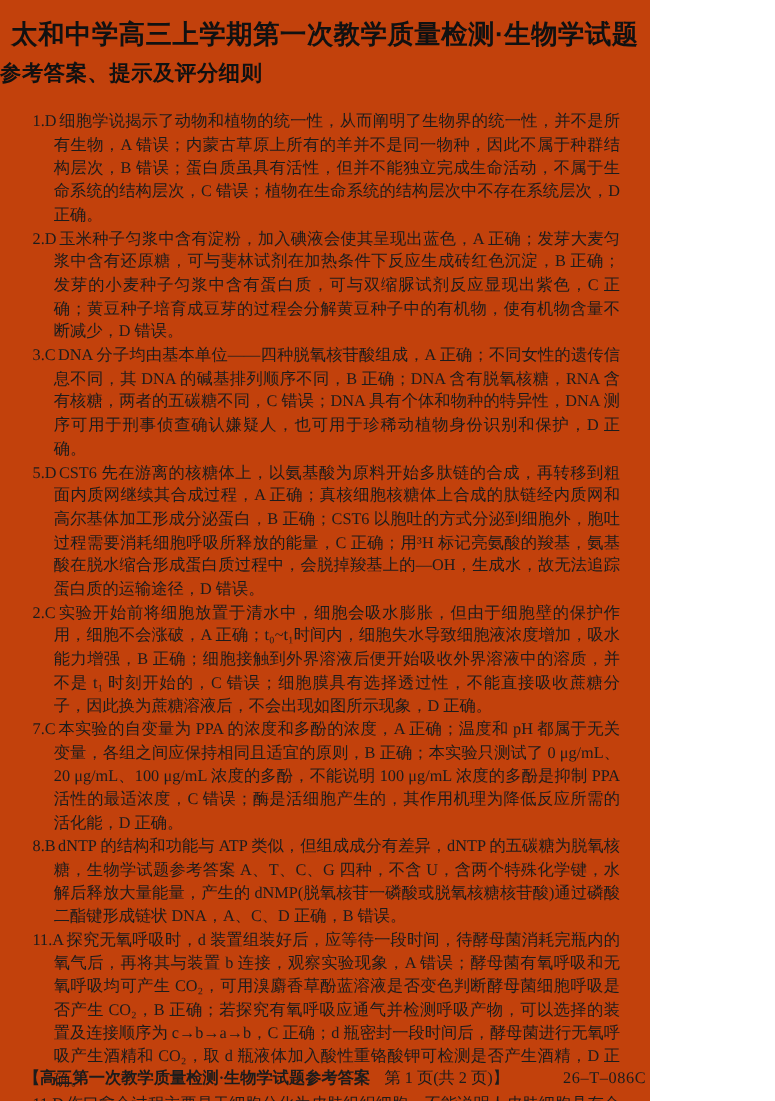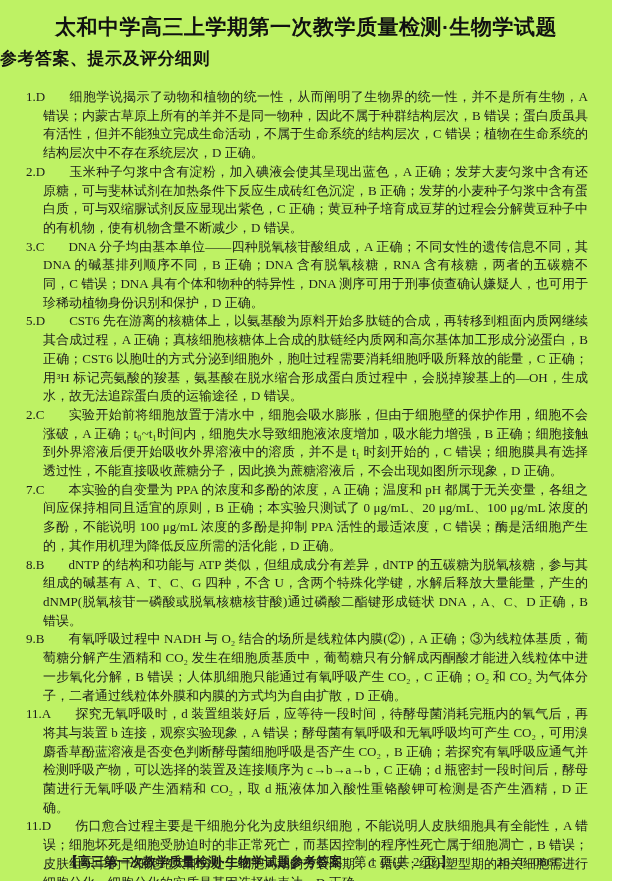--- a/index.html
+++ b/index.html
@@ -2,23 +2,23 @@
 <html><head>
 <meta charset="utf-8">
 <style>
   html, body {
     margin: 0;
     padding: 0;
     background: #ffffff;
   }
   .page {
     position: relative;
-    width: 612px;
+    width: 520px;
     height: 881px;
-    background: #bef264;
+    background: #c2410c;
     overflow: hidden;
     box-sizing: border-box;
     color: #1b1b1b;
   }
   .doc-title {
     margin: 0;
     padding-top: 13px;
     text-align: center;
     font-family: "Liberation Sans", "DejaVu Sans", sans-serif;
     font-weight: 700;
@@ -42,21 +42,21 @@
     font-size: 13px;
     line-height: 18.7px;
     text-align: justify;
     color: #1c1c1c;
   }
   .answer-item {
     padding-left: 17px;
     text-indent: -17px;
   }
   .answer-num {
-    margin-right: 24px;
+    margin-right: 2px;
     white-space: nowrap;
   }
   .page-footer {
     position: absolute;
     left: 16px;
     right: 0;
     bottom: 10px;
     text-align: center;
     font-family: "Liberation Serif", "DejaVu Serif", serif;
     font-size: 13px;
@@ -96,24 +96,21 @@
       <div class="answer-item">
       <span class="answer-num">5.D</span><span>CST6 先在游离的核糖体上，以氨基酸为原料开始多肽链的合成，再转移到粗面内质网继续其合成过程，A 正确；真核细胞核糖体上合成的肽链经内质网和高尔基体加工形成分泌蛋白，B 正确；CST6 以胞吐的方式分泌到细胞外，胞吐过程需要消耗细胞呼吸所释放的能量，C 正确；用³H 标记亮氨酸的羧基，氨基酸在脱水缩合形成蛋白质过程中，会脱掉羧基上的—OH，生成水，故无法追踪蛋白质的运输途径，D 错误。</span>
     </div>
       <div class="answer-item">
       <span class="answer-num">2.C</span><span>实验开始前将细胞放置于清水中，细胞会吸水膨胀，但由于细胞壁的保护作用，细胞不会涨破，A 正确；t₀~t₁时间内，细胞失水导致细胞液浓度增加，吸水能力增强，B 正确；细胞接触到外界溶液后便开始吸收外界溶液中的溶质，并不是 t₁ 时刻开始的，C 错误；细胞膜具有选择透过性，不能直接吸收蔗糖分子，因此换为蔗糖溶液后，不会出现如图所示现象，D 正确。</span>
     </div>
       <div class="answer-item">
       <span class="answer-num">7.C</span><span>本实验的自变量为 PPA 的浓度和多酚的浓度，A 正确；温度和 pH 都属于无关变量，各组之间应保持相同且适宜的原则，B 正确；本实验只测试了 0 μg/mL、20 μg/mL、100 μg/mL 浓度的多酚，不能说明 100 μg/mL 浓度的多酚是抑制 PPA 活性的最适浓度，C 错误；酶是活细胞产生的，其作用机理为降低反应所需的活化能，D 正确。</span>
     </div>
       <div class="answer-item">
-      <span class="answer-num">8.B</span><span>dNTP 的结构和功能与 ATP 类似，但组成成分有差异，dNTP 的五碳糖为脱氧核糖，参与其组成的碱基有 A、T、C、G 四种，不含 U，含两个特殊化学键，水解后释放大量能量，产生的 dNMP(脱氧核苷一磷酸或脱氧核糖核苷酸)通过磷酸二酯键形成链状 DNA，A、C、D 正确，B 错误。</span>
-    </div>
-      <div class="answer-item">
-      <span class="answer-num">9.B</span><span>有氧呼吸过程中 NADH 与 O₂ 结合的场所是线粒体内膜(②)，A 正确；③为线粒体基质，葡萄糖分解产生酒精和 CO₂ 发生在细胞质基质中，葡萄糖只有分解成丙酮酸才能进入线粒体中进一步氧化分解，B 错误；人体肌细胞只能通过有氧呼吸产生 CO₂，C 正确；O₂ 和 CO₂ 为气体分子，二者通过线粒体外膜和内膜的方式均为自由扩散，D 正确。</span>
+      <span class="answer-num">8.B</span><span>dNTP 的结构和功能与 ATP 类似，但组成成分有差异，dNTP 的五碳糖为脱氧核糖，生物学试题参考答案 A、T、C、G 四种，不含 U，含两个特殊化学键，水解后释放大量能量，产生的 dNMP(脱氧核苷一磷酸或脱氧核糖核苷酸)通过磷酸二酯键形成链状 DNA，A、C、D 正确，B 错误。</span>
     </div>
       <div class="answer-item">
       <span class="answer-num">11.A</span><span>探究无氧呼吸时，d 装置组装好后，应等待一段时间，待酵母菌消耗完瓶内的氧气后，再将其与装置 b 连接，观察实验现象，A 错误；酵母菌有氧呼吸和无氧呼吸均可产生 CO₂，可用溴麝香草酚蓝溶液是否变色判断酵母菌细胞呼吸是否产生 CO₂，B 正确；若探究有氧呼吸应通气并检测呼吸产物，可以选择的装置及连接顺序为 c→b→a→b，C 正确；d 瓶密封一段时间后，酵母菌进行无氧呼吸产生酒精和 CO₂，取 d 瓶液体加入酸性重铬酸钾可检测是否产生酒精，D 正确。</span>
     </div>
       <div class="answer-item">
       <span class="answer-num">11.D</span><span>伤口愈合过程主要是干细胞分化为皮肤组织细胞，不能说明人皮肤细胞具有全能性，A 错误；细胞坏死是细胞受胁迫时的非正常死亡，而基因控制的程序性死亡属于细胞凋亡，B 错误；皮肤组织中的干细胞绝大部分处于细胞周期的分裂间期，C 错误；组织塑型期的相关细胞需进行细胞分化，细胞分化的实质是基因选择性表达，D 正确。</span>
     </div>
     </div>
 
   <div class="page-footer">

